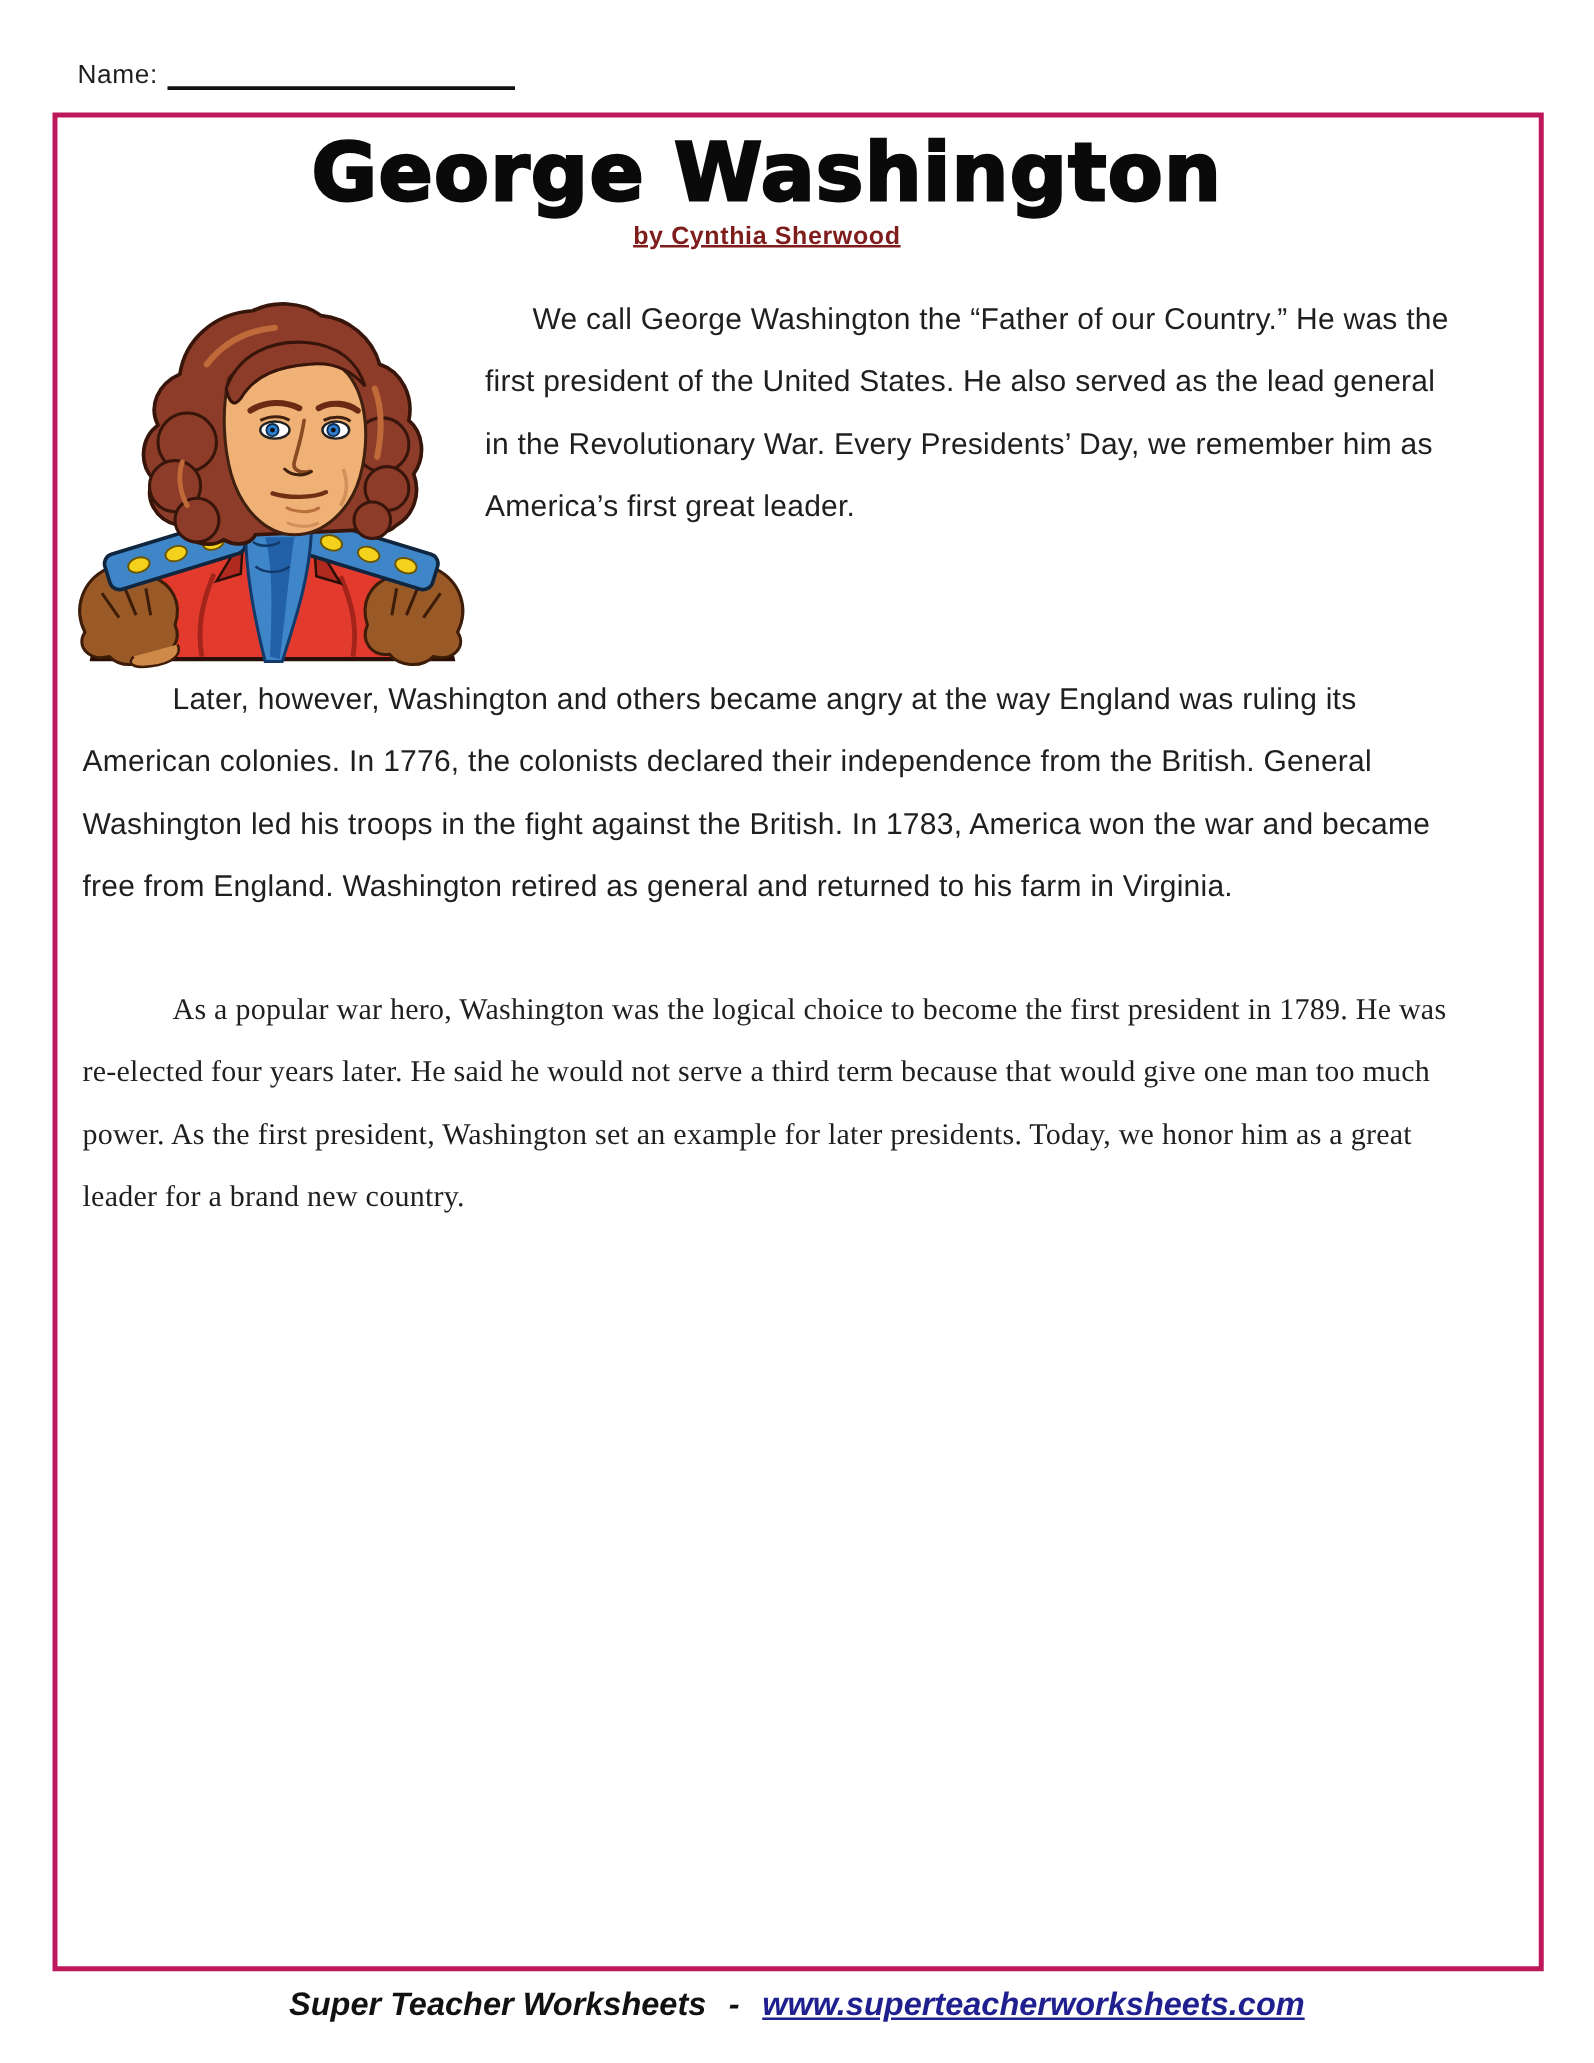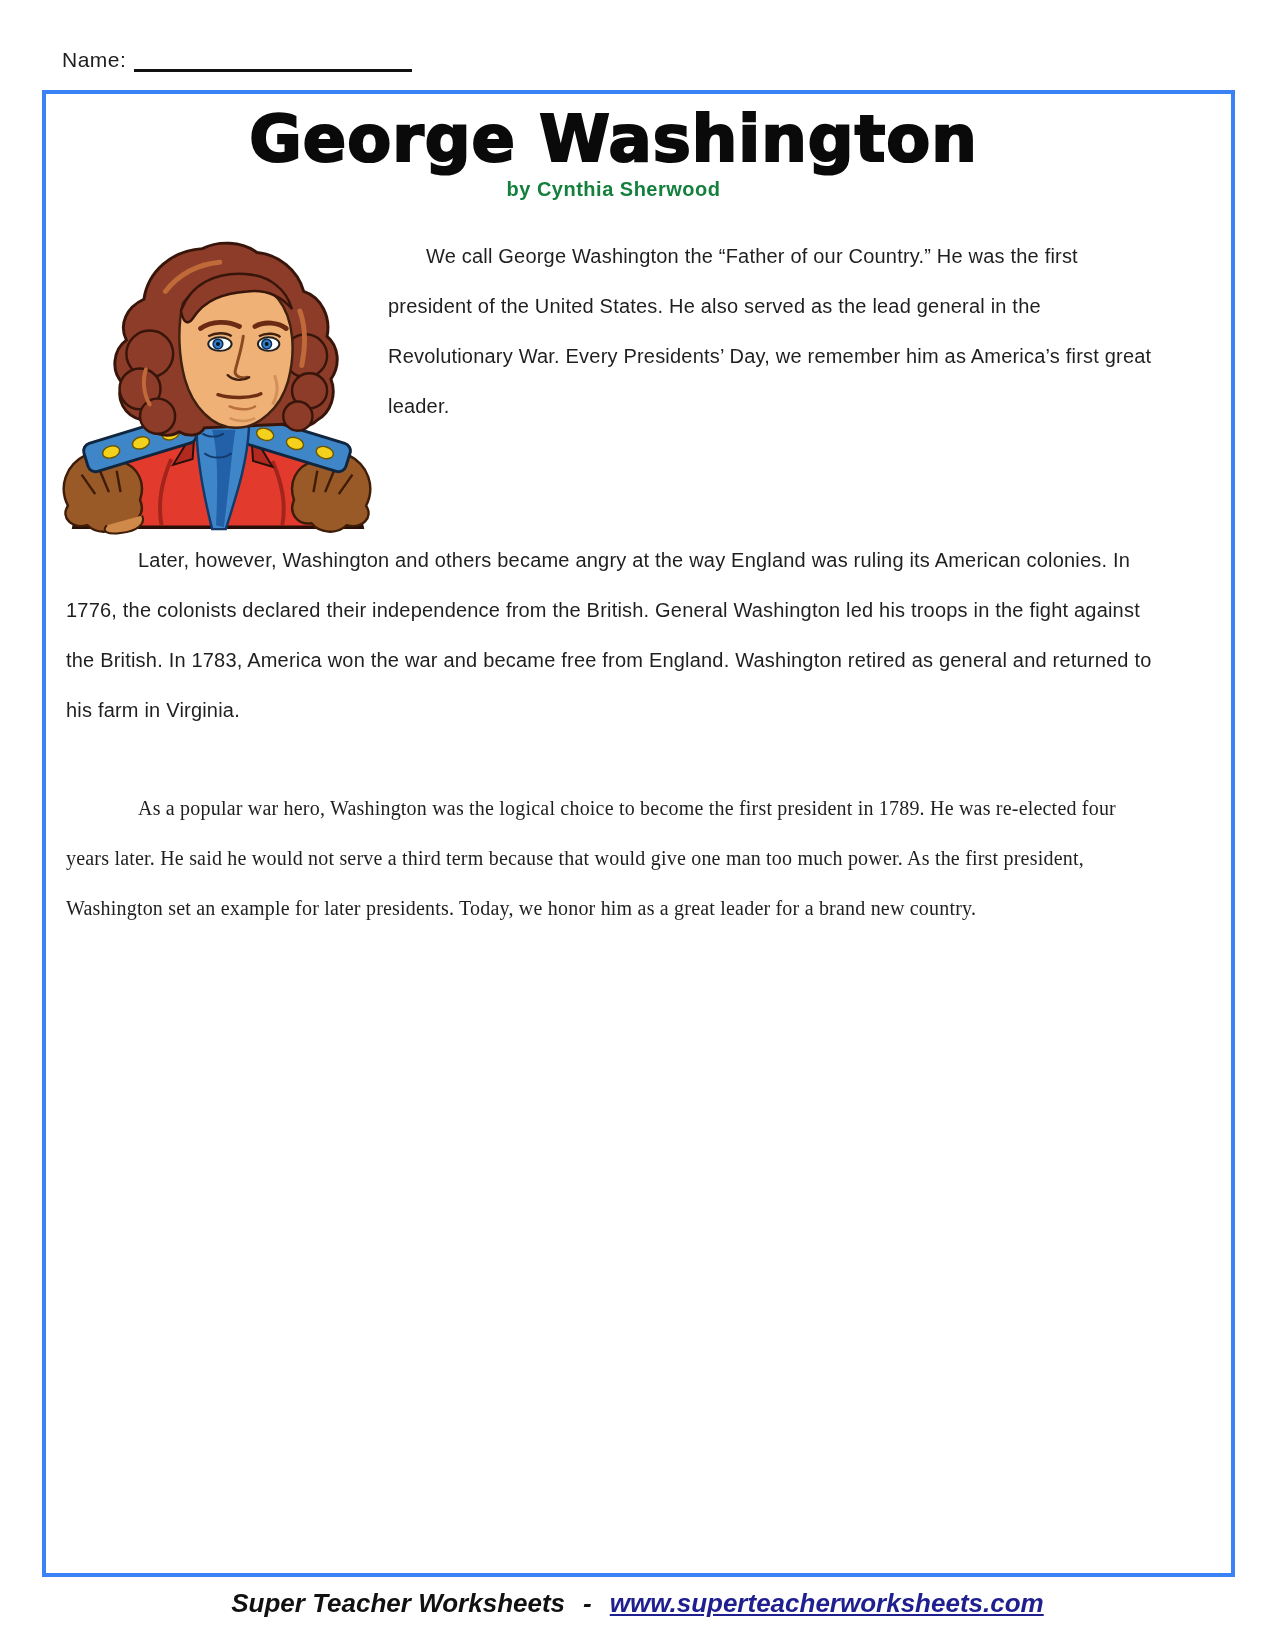--- a/index.html
+++ b/index.html
@@ -16,21 +16,21 @@
   .name-row { position:absolute; top:44px; left:62px; font-size:21px; letter-spacing:0.5px; }
   .name-label { color:#1d1d1d; }
   .name-line {
     display:inline-block; width:278px; height:28px;
     border-bottom:3px solid #111; margin-left:8px; vertical-align:bottom;
   }
   
   .sheet {
     position:absolute; left:42px; top:90px;
     width:1193px; height:1487px;
-    border:4px solid #3b82f6;
+    border:4px solid #be185d;
     padding:6px 70px 0 20px;
     overflow:hidden;
     background:#ffffff;
   }
   .title {
     text-align:center;
     font-family:"DejaVu Sans", sans-serif;
     font-weight:bold;
     font-size:64px;
     line-height:1.12;
@@ -38,32 +38,33 @@
     -webkit-text-stroke:2.2px #0a0a0a;
     letter-spacing:1px;
     margin-top:4px;
   }
   .byline {
     text-align:center;
     font-weight:bold;
     font-size:20px;
     letter-spacing:0.5px;
     margin-top:2px;
-    color:#15803d;
+    color:#7f1d1d;
+    text-decoration:underline;
   }
   .lead-wrap { margin-top:6px; }
   .lead-wrap::after { content:""; display:block; clear:both; }
   .portrait {
     float:left;
     width:330px; height:302px;
     margin:2px 6px 0 -14px;
   }
   .portrait svg { width:100%; height:100%; display:block; }
   .para {
-    font-size:20px;
+    font-size:24px;
     line-height:50px;
     color:#1f1f1f;
     text-indent:72px;
     margin-bottom:48px;
     letter-spacing:0.2px;
   }
   .para.lead { text-indent:38px; margin-top:30px; margin-bottom:0; }
   .para.after-float { clear:both; margin-top:26px; }
   .para.last { margin-bottom:0;font-family:Liberation Serif, serif; }
   

